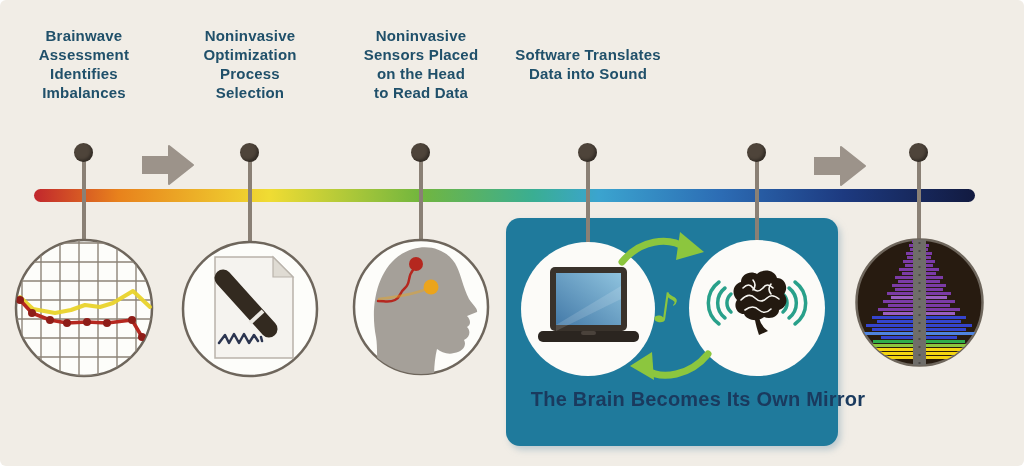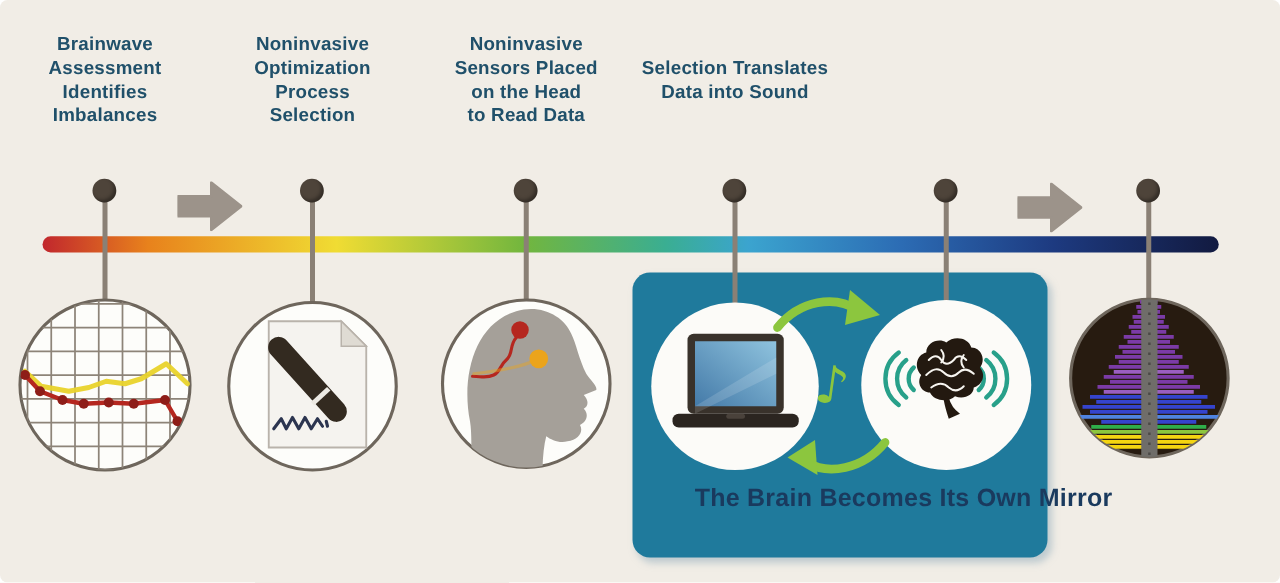--- a/index.html
+++ b/index.html
@@ -24,21 +24,21 @@
   .dot{
     position:absolute;top:143px;width:19px;height:19px;border-radius:50%;
     background:var(--dot);box-shadow:inset -2px -2px 3px rgba(0,0,0,.35);z-index:5;
   }
   .flow-arrow{position:absolute;z-index:3;}
   .mirror-box{
     position:absolute;left:506px;top:218px;width:332px;height:228px;border-radius:14px;
     background:var(--box);z-index:1;box-shadow:3px 4px 6px rgba(150,175,190,.55);
   }
   .caption{
-    position:absolute;left:506px;width:384px;top:388px;text-align:right;z-index:6;
+    position:absolute;left:506px;width:384px;top:388px;text-align:center;z-index:6;
     color:var(--caption);font-weight:700;font-size:20px;letter-spacing:.2px;
   }
   .icon-circle{position:absolute;z-index:4;}
   .green-overlay{position:absolute;left:610px;top:230px;z-index:6;}
   svg{display:block;}
 </style>
 </head>
 <body>
 
 <div class="canvas">
@@ -48,21 +48,21 @@
 Identifies
 Imbalances</div>
   <div class="heading" style="left:150px;top:26px">Noninvasive
 Optimization
 Process
 Selection</div>
   <div class="heading" style="left:321px;top:26px">Noninvasive
 Sensors Placed
 on the Head
 to Read Data</div>
-  <div class="heading" style="left:488px;top:45px">Selection Translates
+  <div class="heading" style="left:488px;top:45px">Software Translates
 Data into Sound</div>
 
   <div class="timeline-bar"></div>
 
   <div class="stem" style="left:82px"></div>
   <div class="stem" style="left:248px"></div>
   <div class="stem" style="left:419px"></div>
   <div class="stem inbox" style="left:586px"></div>
   <div class="stem inbox" style="left:755px"></div>
   <div class="stem" style="left:917px"></div>

